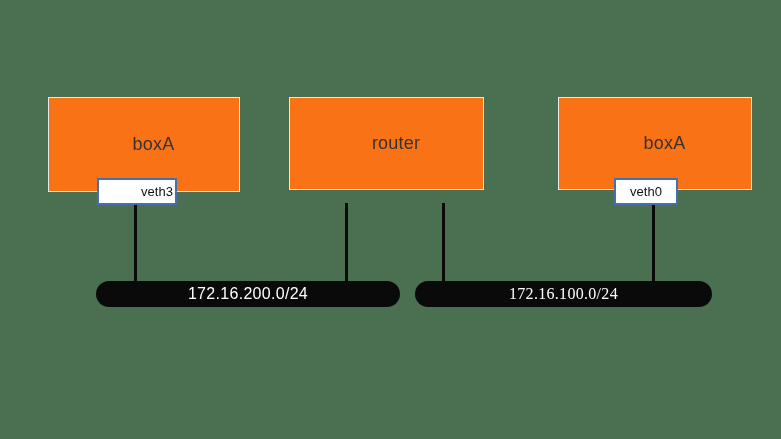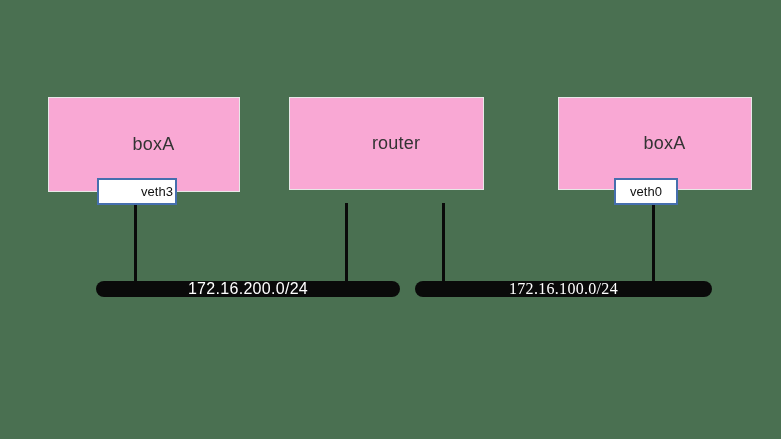--- a/index.html
+++ b/index.html
@@ -14,21 +14,21 @@
     overflow: hidden;
   }
   .canvas {
     position: relative;
     width: 781px;
     height: 439px;
     background: #4A7051;
   }
   .node {
     position: absolute;
-    background: #f9a8d4;
+    background: #f97316;
     border: 1px solid #E8E8E8;
     box-sizing: border-box;
     display: flex;
     align-items: center;
     justify-content: center;
     padding-left: 19px;
   }
   .node-label {
     font-size: 18px;
     color: #333333;
@@ -50,21 +50,21 @@
   }
   .connector {
     position: absolute;
     width: 3px;
     background: #0A0A0A;
   }
   .network-pill {
     position: absolute;
     background: #0A0A0A;
     border-radius: 13px;
-    height: 16px;
+    height: 26px;
     display: flex;
     align-items: center;
     justify-content: center;
   }
   .network-label {
     font-size: 16px;
     color: #FFFFFF;
     letter-spacing: 0.3px;
   }
 

